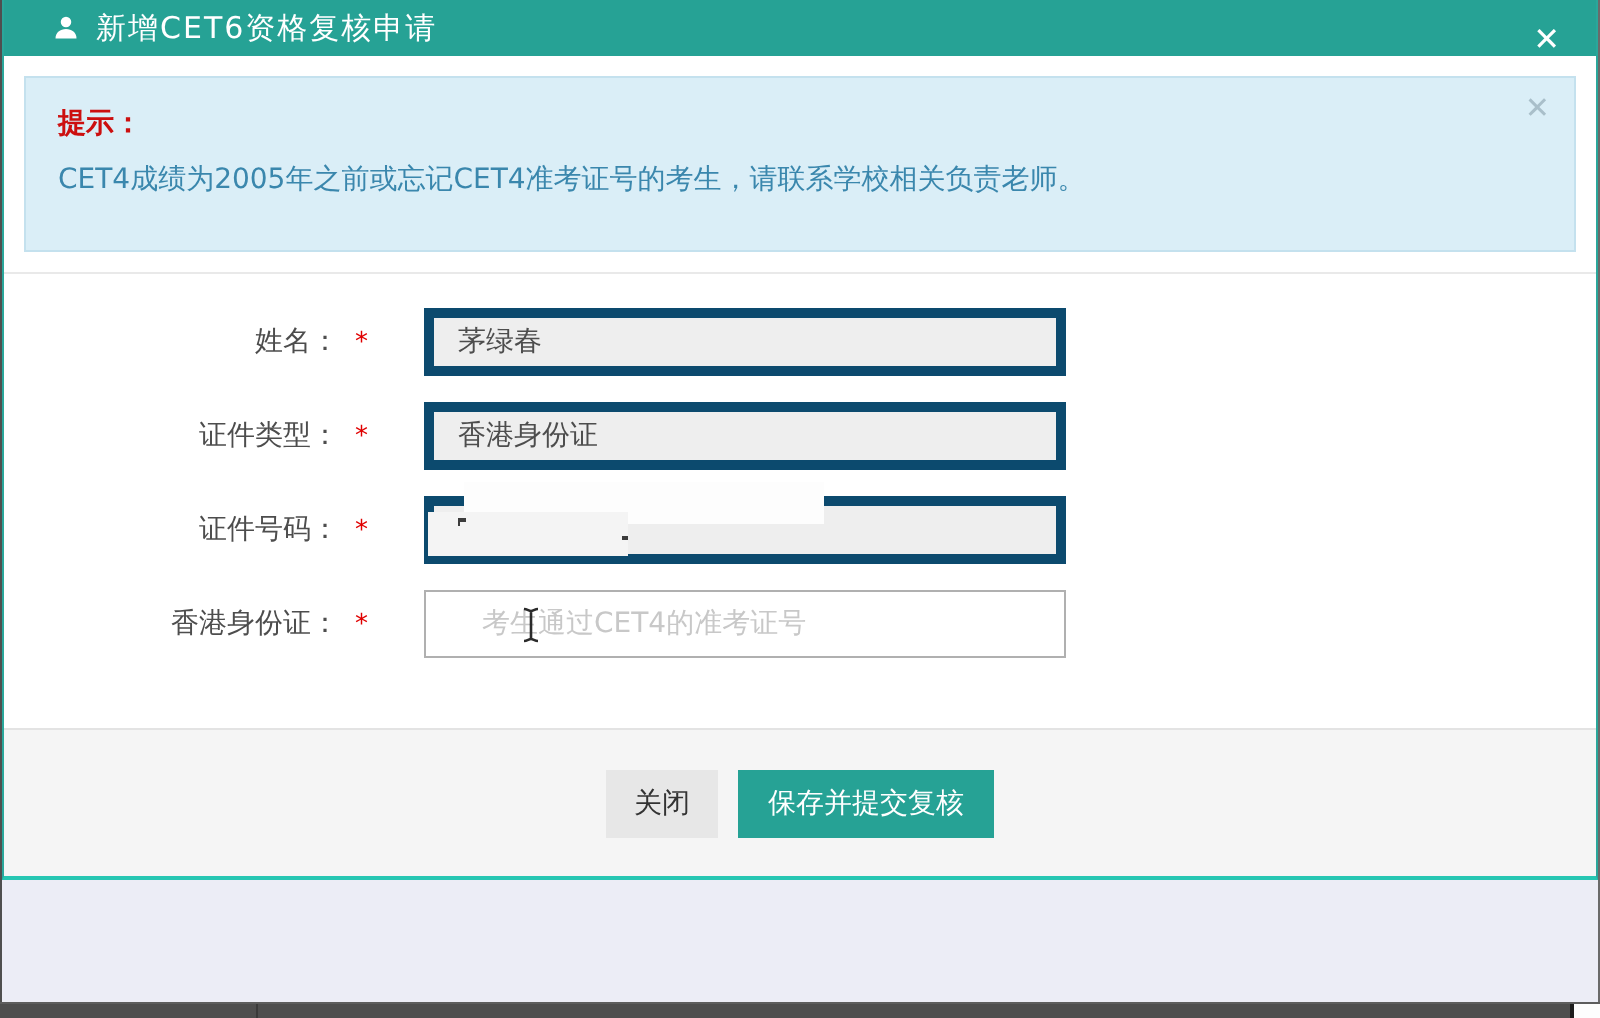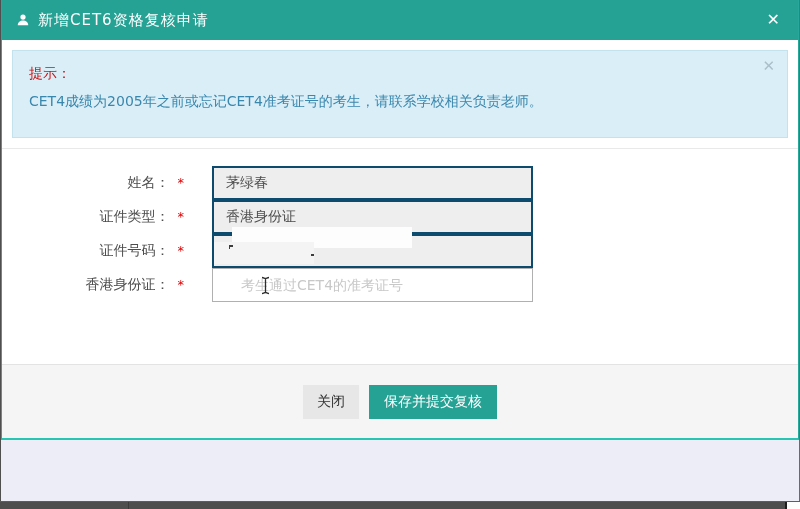--- a/index.html
+++ b/index.html
@@ -14,59 +14,59 @@
 
   .modal {
     position:absolute; top:0; left:0; right:0; height:440px;
     background:#fff;
     border-left:1px solid #2aa79b; border-right:1px solid #2aa79b;
     border-bottom:2px solid #26c6b2;
   }
 
   
   .modal-header {
-    height:40px; background:#26a295; color:#fff;
-    display:flex; align-items:center; padding-left:14px; position:relative;
+    height:28px; background:#26a295; color:#fff;
+    display:flex; align-items:center; padding-left:24px; position:relative;
   }
   .user-ico { display:inline-flex; margin-right:8px; }
   .modal-title { font-size:15px; letter-spacing:1px; }
   .modal-close {
     position:absolute; right:18px; top:10px; color:#fff; font-size:16px;
     line-height:20px; cursor:pointer;
   }
 
   
   .modal-body { position:relative; height:324px; background:#fff; }
 
   .alert {
     position:relative; margin:10px; height:88px;
     background:#daeef7; border:1px solid #c4e1ee;
     padding:14px 16px;
   }
-  .alert-title { color:#cc0f0f; font-weight:normal; font-size:14px; margin-bottom:10px; }
+  .alert-title { color:#cc0f0f; font-weight:bold; font-size:14px; margin-bottom:10px; }
   .alert-msg { color:#3a87ad; font-size:14px; }
   .alert-close {
     position:absolute; right:12px; top:6px; color:#a9bfca; font-size:15px; cursor:pointer;
   }
 
   .sep { border-top:1px solid #e9e9e9; margin-top:5px; }
 
   .form { padding-top:17px; }
-  .form-row { display:flex; align-items:center; height:34px; }
+  .form-row { display:flex; align-items:center; height:34px; margin-bottom:13px; }
   .form-label {
     width:182px; text-align:right; font-size:14px; color:#4d4d4d;
     white-space:nowrap;
   }
   .req { color:#e00000; margin-left:8px; font-size:13px; }
   .input-wrap { position:relative; margin-left:28px; }
   .fld {
     width:321px; height:34px; font-size:14px; padding:0 12px;
     font-family:"DejaVu Sans","Liberation Sans",sans-serif;
   }
-  .fld.readonly { background:#eeeeee; border:2px solid #0c4a6e; color:#4d4d4d; }
+  .fld.readonly { background:#eeeeee; border:5px solid #0c4a6e; color:#4d4d4d; }
   .fld.active { background:#fff; border:1px solid #b0b0b0; color:#333;padding-left:28px; }
   .fld.active::placeholder { color:#c8c8c8; opacity:1; }
 
   
   .redact-a { position:absolute; left:20px; top:-7px; width:180px; height:21px; background:#fdfdfd; }
   .redact-b { position:absolute; left:2px;  top:8px;  width:100px; height:22px; background:#f4f4f4; }
   .redact-mark1 { position:absolute; left:17px; top:11px; width:4px; height:2px; background:#3c3c3c; }
   .redact-mark1::after { content:""; position:absolute; left:0; top:0; width:1px; height:4px; background:#3c3c3c; }
   .redact-mark2 { position:absolute; left:99px; top:20px; width:3px; height:2px; background:#3c3c3c; }
 

